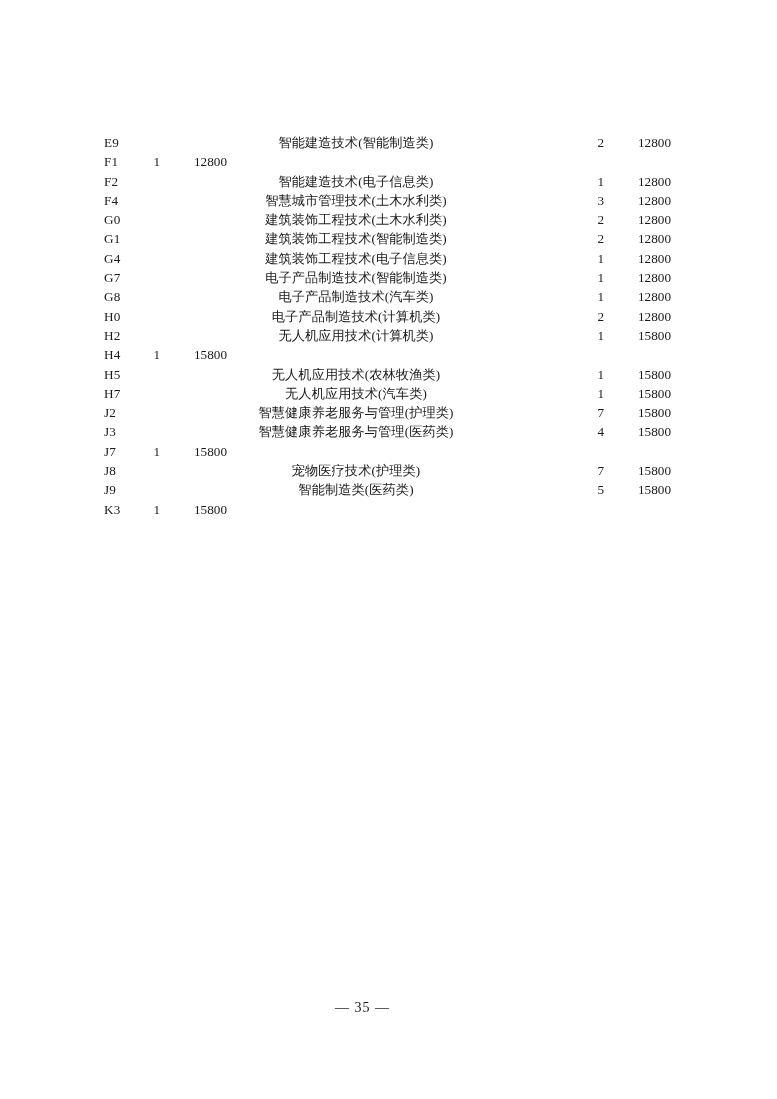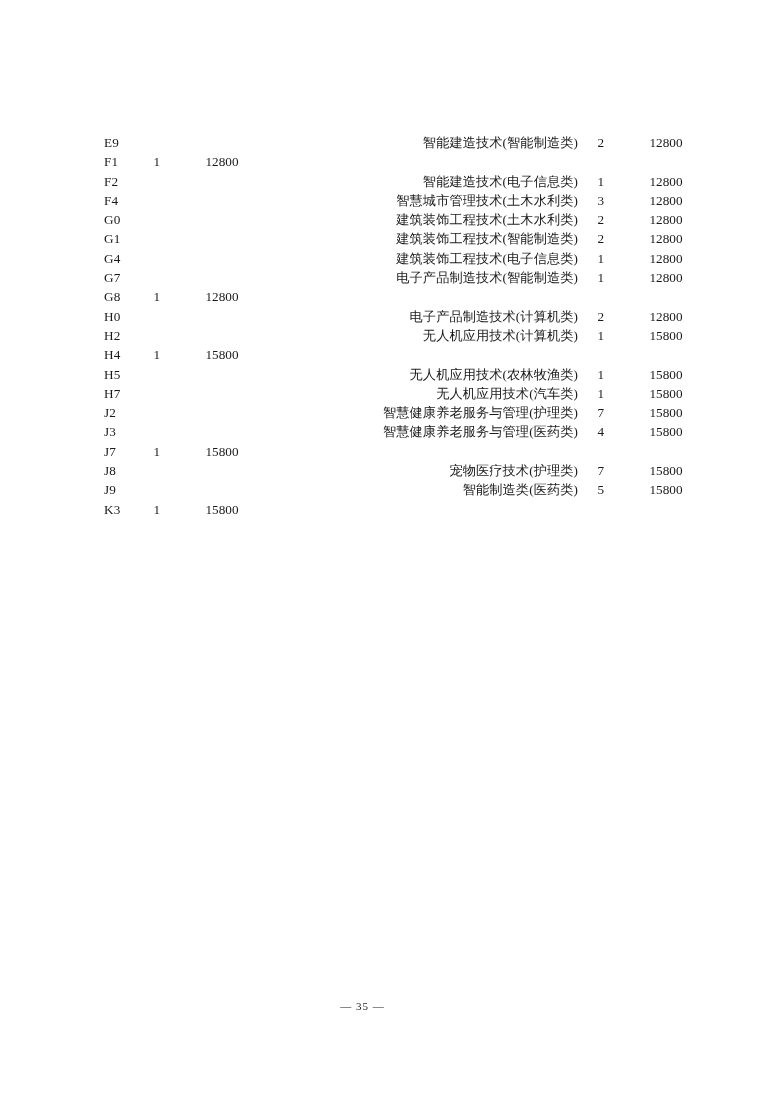--- a/index.html
+++ b/index.html
@@ -37,42 +37,42 @@
     white-space: nowrap;
   }
   .code {
     width: 30px;
     flex: 0 0 30px;
     text-align: left;
     letter-spacing: 0.2px;
   }
   .name {
     flex: 1 1 auto;
-    text-align: right;
+    text-align: center;
     letter-spacing: 0.1px;
   }
   .count {
     width: 60px;
     flex: 0 0 60px;
     text-align: right;
     padding-right: 34px;
     box-sizing: border-box;
   }
   .fee {
     width: 56px;
     flex: 0 0 56px;
-    text-align: center;
+    text-align: left;
   }
   .page-number {
     position: absolute;
     left: 0;
     top: 1000px;
     width: 777px;
     text-align: center;
-    font-size: 11px;
+    font-size: 14px;
     letter-spacing: 1px;
     padding-right: 52px;
     box-sizing: border-box;
   }
   .page-number .pn-inner {
     display: inline-block;
   }
 </style>
 </head>
 <body>
@@ -121,20 +121,21 @@
         <span class="fee">12800</span>
       </div>
       <div class="row">
         <span class="code">G7</span>
         <span class="name">电子产品制造技术(智能制造类)</span>
         <span class="count">1</span>
         <span class="fee">12800</span>
       </div>
       <div class="row">
         <span class="code">G8</span>
+        <span class="name">电子产品制造技术(汽车类)</span>
         <span class="count">1</span>
         <span class="fee">12800</span>
       </div>
       <div class="row">
         <span class="code">H0</span>
         <span class="name">电子产品制造技术(计算机类)</span>
         <span class="count">2</span>
         <span class="fee">12800</span>
       </div>
       <div class="row">

